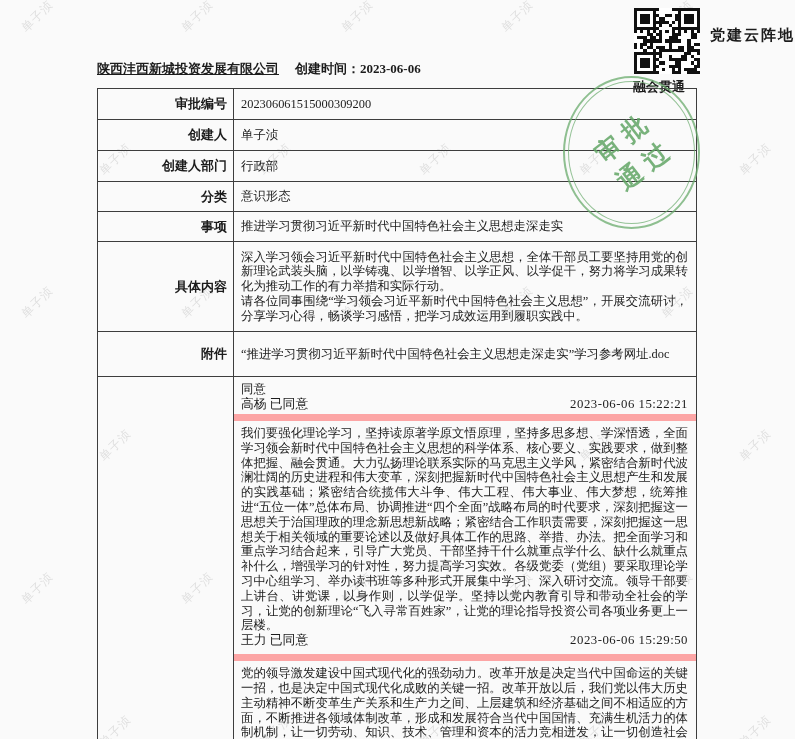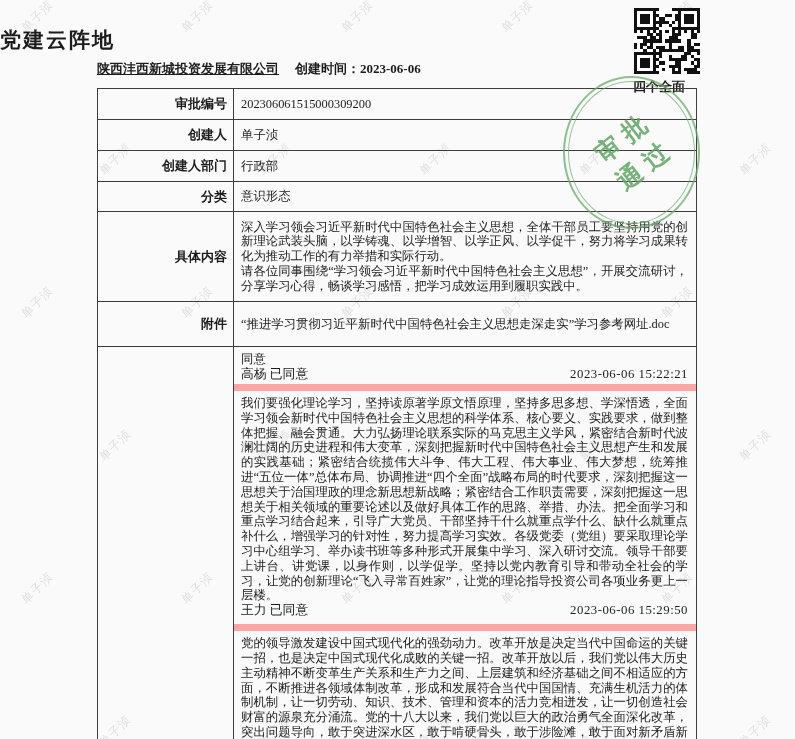--- a/index.html
+++ b/index.html
@@ -16,21 +16,21 @@
   .wm-layer { position:absolute; inset:0; z-index:0; pointer-events:none; overflow:hidden; }
   .wm {
     position:absolute; font-size:12px; color:#c9c9c9; opacity:.55;
     transform:rotate(-45deg); white-space:nowrap; letter-spacing:1px;
   }
 
   .content { position:absolute; inset:0; z-index:1; }
 
   .title {
     position:absolute; top:26px; left:0; width:795px;
-    text-align:left; font-size:21px; font-weight:bold; letter-spacing:2px;
+    text-align:right; font-size:15px; font-weight:bold; letter-spacing:2px;
   }
   .meta { position:absolute; top:60px; left:97px; width:600px; font-size:13px; font-weight:bold; }
   .meta .company { position:absolute; left:0; top:0;text-decoration:underline; }
   .meta .created { position:absolute; left:198px; top:0; }
 
   
   .qr { position:absolute; left:634px; top:8px; width:66px; height:66px; }
   .qr-caption { position:absolute; left:633px; top:78px; width:70px; font-size:13px; font-weight:bold; }
 
   
@@ -359,21 +359,21 @@
         <rect x="6" y="20" width="1" height="1" fill="#111"></rect>
         <rect x="7" y="20" width="1" height="1" fill="#111"></rect>
         <rect x="12" y="20" width="1" height="1" fill="#111"></rect>
         <rect x="13" y="20" width="1" height="1" fill="#111"></rect>
         <rect x="14" y="20" width="1" height="1" fill="#111"></rect>
         <rect x="17" y="20" width="1" height="1" fill="#111"></rect>
         <rect x="18" y="20" width="1" height="1" fill="#111"></rect>
         <rect x="19" y="20" width="1" height="1" fill="#111"></rect>
         <rect x="20" y="20" width="1" height="1" fill="#111"></rect>
       </svg>
-    <div class="qr-caption">四个全面</div>
+    <div class="qr-caption">融会贯通</div>
 
     <table class="doc-table">
       <colgroup>
           <col style="width:136px">
           <col>
         </colgroup>
       <tbody>
           <tr class="r-short">
         <td class="lbl">审批编号</td>
         <td class="val">202306061515000309200</td>
@@ -382,20 +382,24 @@
         <td class="lbl">创建人</td>
         <td class="val">单子浈</td>
       </tr>
       <tr class="r-short">
         <td class="lbl">创建人部门</td>
         <td class="val">行政部</td>
       </tr>
       <tr class="r-short2">
         <td class="lbl">分类</td>
         <td class="val">意识形态</td>
+      </tr>
+      <tr class="r-short2">
+        <td class="lbl">事项</td>
+        <td class="val">推进学习贯彻习近平新时代中国特色社会主义思想走深走实</td>
       </tr>
       <tr class="r-content">
         <td class="lbl">具体内容</td>
         <td class="val pre">深入学习领会习近平新时代中国特色社会主义思想，全体干部员工要坚持用党的创新理论武装头脑，以学铸魂、以学增智、以学正风、以学促干，努力将学习成果转化为推动工作的有力举措和实际行动。
 请各位同事围绕“学习领会习近平新时代中国特色社会主义思想”，开展交流研讨，分享学习心得，畅谈学习感悟，把学习成效运用到履职实践中。</td>
       </tr>
       <tr class="r-attach">
         <td class="lbl">附件</td>
         <td class="val">“推进学习贯彻习近平新时代中国特色社会主义思想走深走实”学习参考网址.doc</td>
       </tr>

